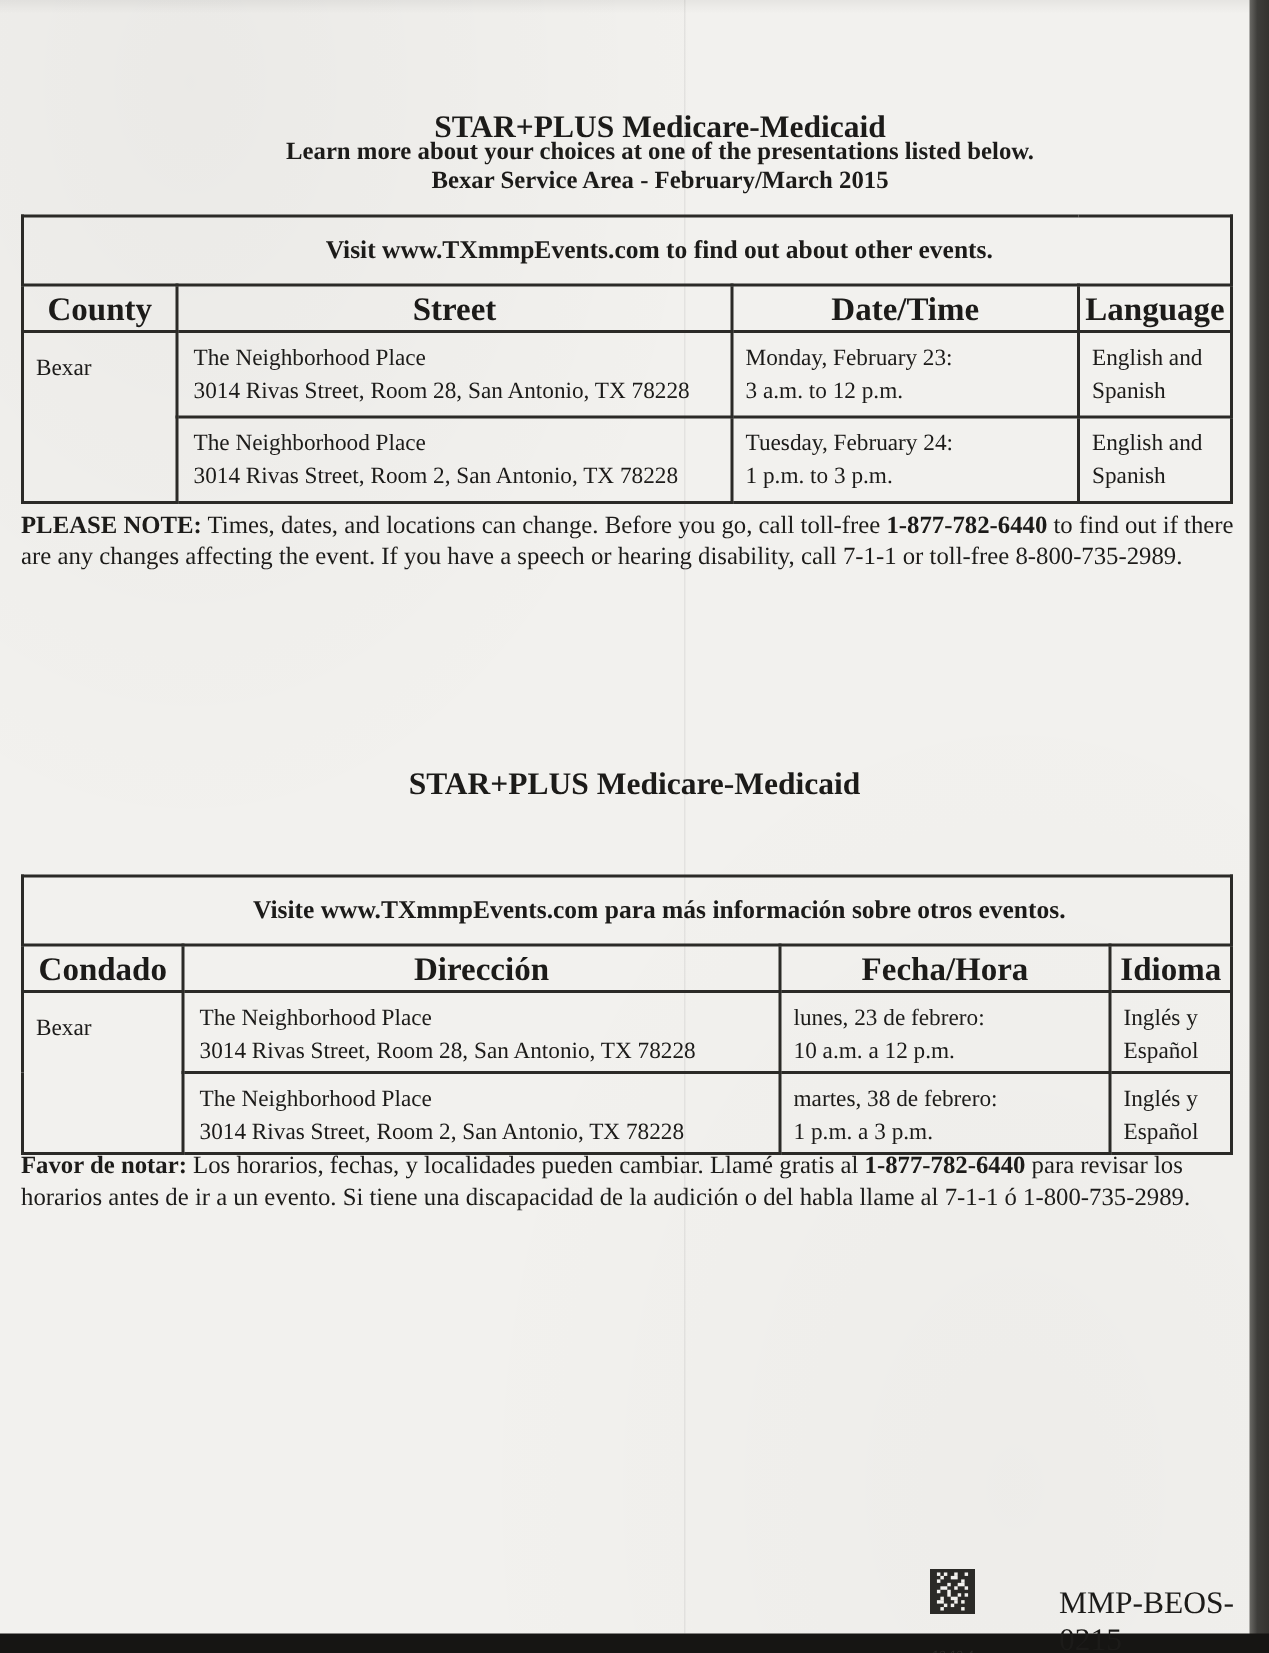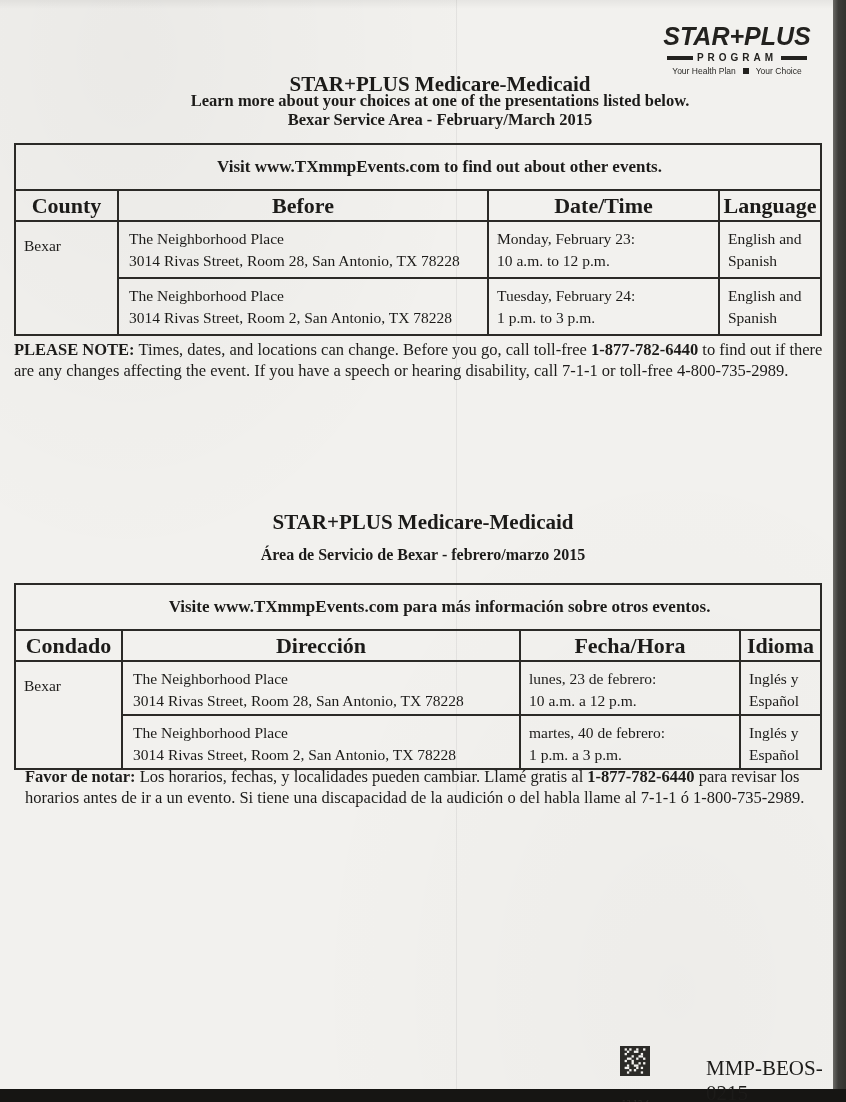--- a/index.html
+++ b/index.html
@@ -81,81 +81,68 @@
   .en-table tr.data-row { height: 57px; }
   .es-table tr.data-row { height: 54px; }
   td.county { vertical-align: top; padding: 15px 0 0 8px; font-size: 15.5px; }
   td.addr   { vertical-align: top; padding: 6px 0 0 10px; font-size: 15.5px; line-height: 1.45; margin-top: 38px; }
   td.dt     { vertical-align: top; padding: 6px 0 0 8px;  font-size: 15.5px; line-height: 1.45; }
   td.lang   { vertical-align: top; padding: 6px 0 0 8px;  font-size: 15.5px; line-height: 1.45; }
 
   
   .note { position: absolute; left: 14px; font-size: 16.5px; line-height: 1.3; margin: 0; }
   .en-note { top: 339px; width: 816px; }
-  .es-note { top: 766px; width: 822px; margin-left: 11px; }
+  .es-note { top: 766px; width: 822px; }
 
   
   .barcode-wrap { position: absolute; left: 618px; top: 1046px; width: 34px; text-align: center; }
   .barcode-label { font-size: 8px; font-style: italic; font-family: "Liberation Sans", sans-serif; color: #2b2a27; margin-top: 18px; }
   .doc-code { position: absolute; left: 706px; top: 1056px; font-size: 21px; }
 </style>
 </head>
 <body>
 
 <div class="page">
 
   <div class="crease"></div>
   <div class="edge-right"></div>
   <div class="edge-bottom"></div>
 
-  <div class="brand">
-    <div class="brand-name">STAR+PLUS</div>
-    <div class="brand-program">
-      <span class="bar"></span>
-      <span class="program-text">PROGRAM</span>
-      <span class="bar"></span>
-    </div>
-    <div class="brand-tagline">
-      <span>Your Health Plan</span>
-      <span class="sq"></span>
-      <span>Your Choice</span>
-    </div>
-  </div>
 
 
   <h1 class="center-line en-title">STAR+PLUS Medicare-Medicaid</h1>
   <div class="center-line en-sub1">Learn more about your choices at one of the presentations listed below.</div>
   <div class="center-line en-sub2">Bexar Service Area - February/March 2015</div>
 
   <table class="evt en-table">
     <colgroup>
       <col style="width:103px">
         <col style="width:370px">
         <col style="width:231px">
         <col style="width:102px">
     </colgroup>
     <tbody>
         <tr class="caption-row">
       <td colspan="4">Visit www.TXmmpEvents.com to find out about other events.</td>
     </tr>
     <tr class="head-row">
       <th>County</th>
-      <th>Before</th>
+      <th>Street</th>
       <th>Date/Time</th>
       <th>Language</th>
     </tr>
     <tr class="data-row">
       <td class="county" rowspan="2">Bexar</td>
       <td class="addr">
         <div>The Neighborhood Place</div>
         <div>3014 Rivas Street, Room 28, San Antonio, TX 78228</div>
       </td>
       <td class="dt">
         <div>Monday, February 23:</div>
-        <div>10 a.m. to 12 p.m.</div>
+        <div>3 a.m. to 12 p.m.</div>
       </td>
       <td class="lang">
         <div>English and</div>
         <div>Spanish</div>
       </td>
     </tr>
     <tr class="data-row">
       <td class="addr">
         <div>The Neighborhood Place</div>
         <div>3014 Rivas Street, Room 2, San Antonio, TX 78228</div>
@@ -165,24 +152,23 @@
         <div>1 p.m. to 3 p.m.</div>
       </td>
       <td class="lang">
         <div>English and</div>
         <div>Spanish</div>
       </td>
     </tr>
   </tbody>
     </table>
 
-  <p class="note en-note"><b>PLEASE NOTE:</b><span>  Times, dates, and locations can change.  Before you go, call toll-free </span><b>1-877-782-6440</b><span> to find out if there are any changes affecting the event. If you have a speech or hearing disability, call 7-1-1 or toll-free 4-800-735-2989.</span></p>
+  <p class="note en-note"><b>PLEASE NOTE:</b><span>  Times, dates, and locations can change.  Before you go, call toll-free </span><b>1-877-782-6440</b><span> to find out if there are any changes affecting the event. If you have a speech or hearing disability, call 7-1-1 or toll-free 8-800-735-2989.</span></p>
 
   <h1 class="center-line es-center es-title">STAR+PLUS Medicare-Medicaid</h1>
-  <div class="center-line es-center es-sub2">Área de Servicio de Bexar - febrero/marzo 2015</div>
 
   <table class="evt es-table">
     <colgroup>
       <col style="width:107px">
         <col style="width:398px">
         <col style="width:220px">
         <col style="width:81px">
     </colgroup>
     <tbody>
         <tr class="caption-row">
@@ -208,21 +194,21 @@
         <div>Inglés y</div>
         <div>Español</div>
       </td>
     </tr>
     <tr class="data-row">
       <td class="addr">
         <div>The Neighborhood Place</div>
         <div>3014 Rivas Street, Room 2, San Antonio, TX 78228</div>
       </td>
       <td class="dt">
-        <div>martes, 40 de febrero:</div>
+        <div>martes, 38 de febrero:</div>
         <div>1 p.m. a 3 p.m.</div>
       </td>
       <td class="lang">
         <div>Inglés y</div>
         <div>Español</div>
       </td>
     </tr>
   </tbody>
     </table>
 

